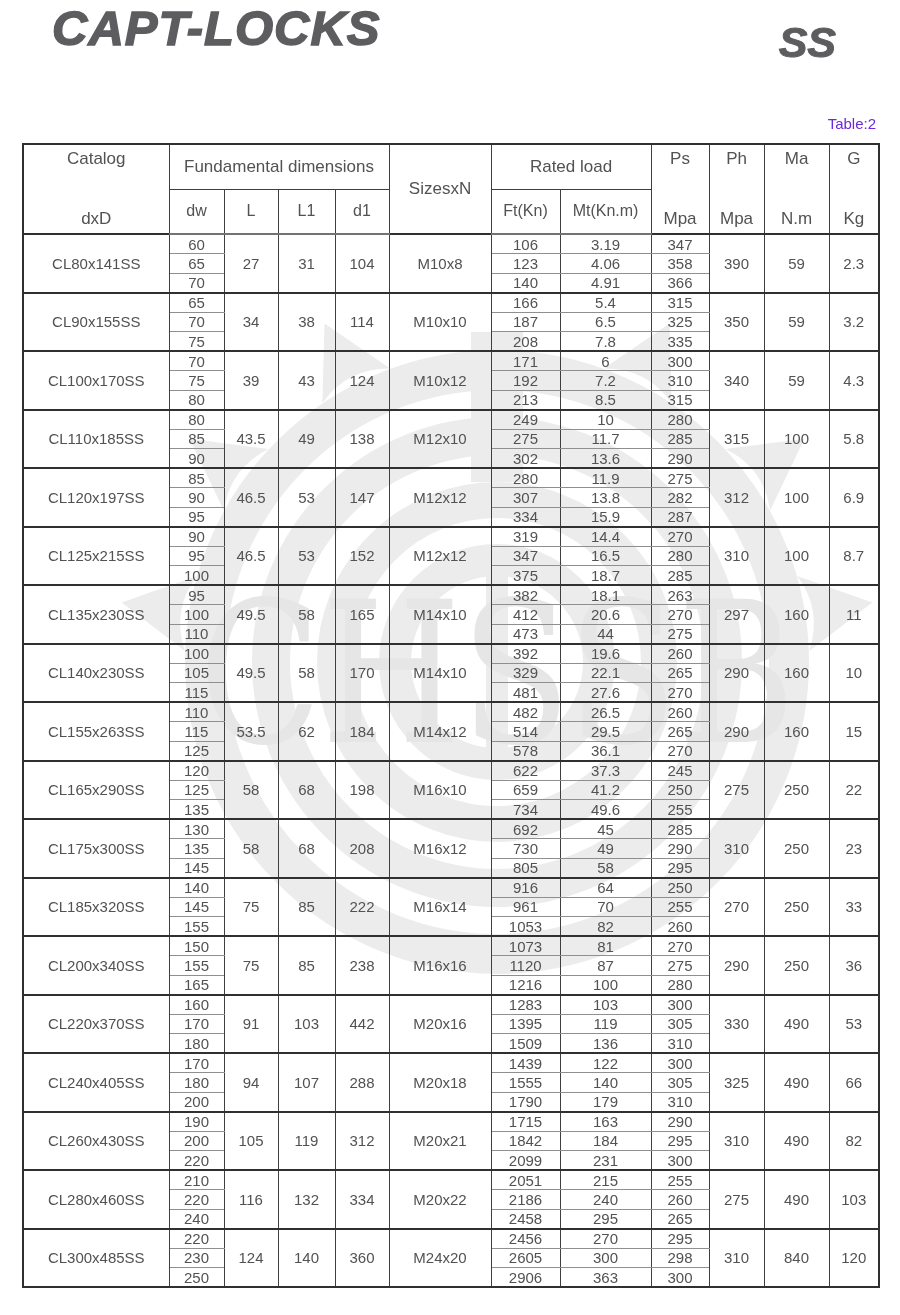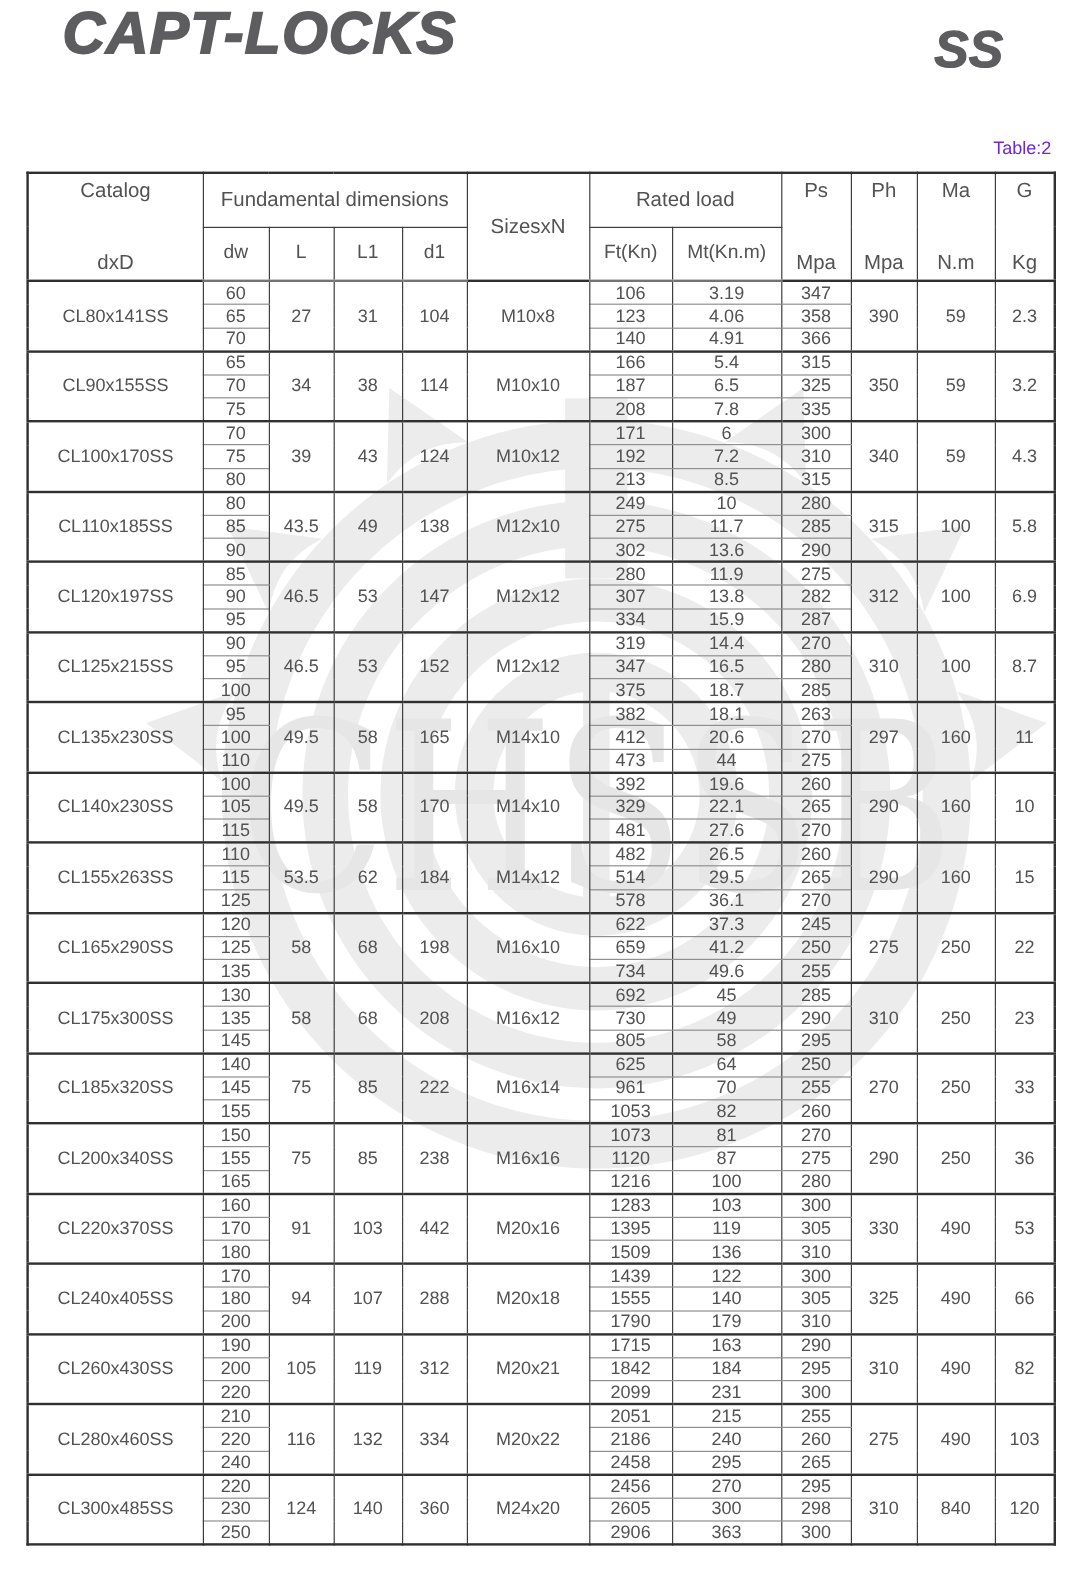--- a/index.html
+++ b/index.html
@@ -452,21 +452,21 @@
             <td class="sub">58</td>
             <td class="sub">295</td>
           </tr>
           <tr class="group-start">
             <td class="catalog" rowspan="3">CL185x320SS</td>
             <td class="sub">140</td>
             <td rowspan="3">75</td>
             <td rowspan="3">85</td>
             <td rowspan="3">222</td>
             <td rowspan="3">M16x14</td>
-            <td class="sub">625</td>
+            <td class="sub">916</td>
             <td class="sub">64</td>
             <td class="sub">250</td>
             <td rowspan="3">270</td>
             <td rowspan="3">250</td>
             <td rowspan="3">33</td>
           </tr>
           <tr>
             <td class="sub">145</td>
             <td class="sub">961</td>
             <td class="sub">70</td>

